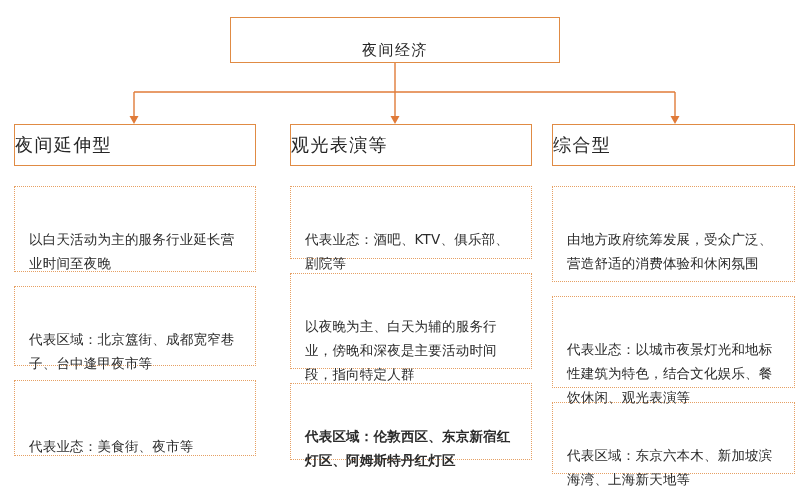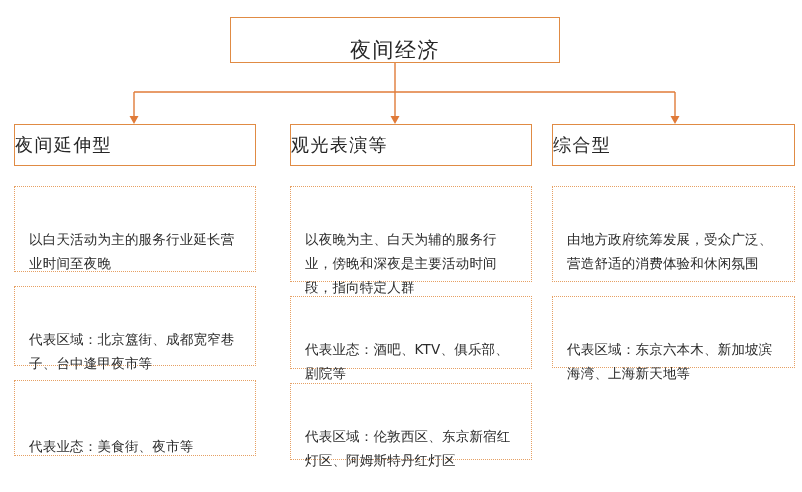--- a/index.html
+++ b/index.html
@@ -37,21 +37,21 @@
     width: 330px;
     height: 46px;
     box-sizing: border-box;
     border: 1.4px solid #e08b44;
     background: #ffffff;
     display: flex;
     align-items: center;
     justify-content: center;
   }
   .root-label {
-    font-size: 21px;
+    font-size: 15px;
     color: #262626;
     letter-spacing: 1.5px;
     line-height: 1;
     margin-top: 20px;
   }
 
   
   .column {
     position: absolute;
     top: 124px;
@@ -98,21 +98,21 @@
     margin-top: 28px;
   }
 
   
   .col-0 .card.c0 { height: 86px; }
   .col-0 .card.c1 { height: 76px; }
   .col-0 .card.c2 { height: 80px; }
 
   .col-1 .card.c0 { height: 96px; }
   .col-1 .card.c1 { height: 73px; }
-  .col-1 .card.c2 { height: 77px; }
+  .col-1 .card.c2 { height: 77px; font-weight: bold; }
 
   .col-2 .card.c0 { height: 96px; }
   .col-2 .card.c1 { height: 92px; }
   .col-2 .card.c2 { height: 72px; }
 
   
   .col-0 .card.c1 .card-text { padding-top: 13px; }
 </style>
 </head>
 <body>
@@ -156,39 +156,42 @@
         <div class="card-text">代表业态：美食街、夜市等</div>
       </div>
     </div>
   </div>
 
   <div class="column col-1">
     <div class="head-box">
       <span class="head-label">观光表演等</span>
     </div>
     <div class="cards">
+      <div class="card c1">
+        <div class="card-text">代表业态：酒吧、KTV、俱乐部、剧院等</div>
+      </div>
       <div class="card c0">
         <div class="card-text">以夜晚为主、白天为辅的服务行业，傍晚和深夜是主要活动时间段，指向特定人群</div>
-      </div>
-      <div class="card c1">
-        <div class="card-text">代表业态：酒吧、KTV、俱乐部、剧院等</div>
       </div>
       <div class="card c2">
         <div class="card-text">代表区域：伦敦西区、东京新宿红灯区、阿姆斯特丹红灯区</div>
       </div>
     </div>
   </div>
 
   <div class="column col-2">
     <div class="head-box">
       <span class="head-label">综合型</span>
     </div>
     <div class="cards">
       <div class="card c0">
         <div class="card-text">由地方政府统筹发展，受众广泛、营造舒适的消费体验和休闲氛围</div>
       </div>
+      <div class="card c1">
+        <div class="card-text">代表业态：以城市夜景灯光和地标性建筑为特色，结合文化娱乐、餐饮休闲、观光表演等</div>
+      </div>
       <div class="card c2">
         <div class="card-text">代表区域：东京六本木、新加坡滨海湾、上海新天地等</div>
       </div>
     </div>
   </div>
 
 </div>
 
 </body></html>

